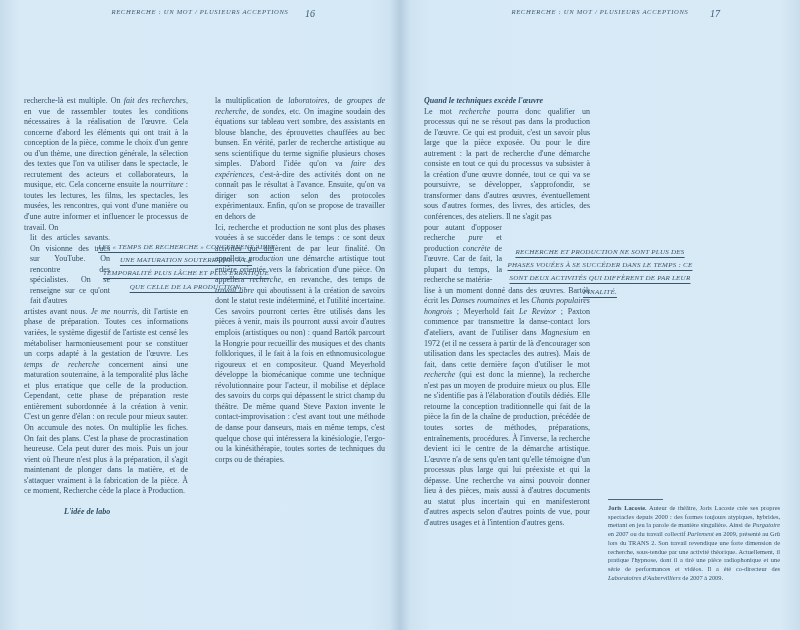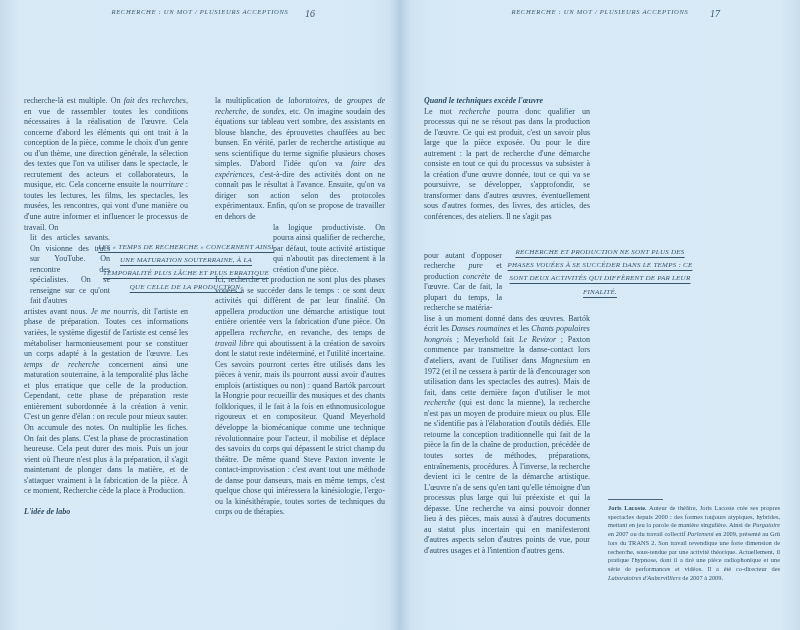--- a/index.html
+++ b/index.html
@@ -34,23 +34,23 @@
     position:absolute;text-align:justify;
     font-size:8px;line-height:10.55px;
     hyphens:auto;
   }
   .l-col1{left:24px;top:96px;width:164px;}
   .l-col2{left:215px;top:96px;width:170px;}
   .r-col1{left:424px;top:96px;width:166px;}
   .seg{text-align:justify;font-family:Liberation Serif, serif;}
   .narrow-left{width:80px;margin-left:6px;}
   .narrow-right{width:112px;margin-left:58px;}
-  .r-narrow-left{width:78px;margin-top:28px;}
+  .r-narrow-left{width:78px;}
   .section-heading{font-weight:bold;font-style:italic;}
-  .gap-above{margin-top:10.5px;}
+  .gap-above{margin-top:10.5px;margin-left:40px;}
   .pull-quote{
     position:absolute;font-style:italic;text-align:center;
     text-decoration:underline;text-underline-offset:2.5px;
     font-size:7px;line-height:13.2px;letter-spacing:0.25px;
     text-transform:uppercase;color:#37566e;
   }
   .pq-left{left:96px;top:241px;width:180px;}
   .pq-right{left:502px;top:246px;width:196px;}
   .footnote-rule{
     position:absolute;left:608px;top:499px;width:55px;height:1px;
@@ -73,21 +73,20 @@
 
   <div class="col l-col1">
     <div class="seg"><span>recherche-là est multiple. On </span><span style="font-style: italic;">fait des recherches</span><span>, en vue de rassembler toutes les conditions nécessaires à la réalisation de l'œuvre. Cela concerne d'abord les éléments qui ont trait à la conception de la pièce, comme le choix d'un genre ou d'un thème, une direction générale, la sélection des textes que l'on va utiliser dans le spectacle, le recrutement des acteurs et collaborateurs, la musique, etc. Cela concerne ensuite la </span><span style="font-style: italic;">nourriture</span><span> : toutes les lectures, les films, les spectacles, les musées, les rencontres, qui vont d'une manière ou d'une autre informer et influencer le processus de travail. On</span></div>
     <div class="seg narrow-left"><span>lit des articles savants. On visionne des trucs sur YouTube. On rencontre des spécialistes. On se renseigne sur ce qu'ont fait d'autres</span></div>
     <div class="seg"><span>artistes avant nous. </span><span style="font-style: italic;">Je me nourris</span><span>, dit l'artiste en phase de préparation. Toutes ces informations variées, le système digestif de l'artiste est censé les métaboliser harmonieusement pour se constituer un corps adapté à la gestation de l'œuvre. Les </span><span style="font-style: italic;">temps de recherche</span><span> concernent ainsi une maturation souterraine, à la temporalité plus lâche et plus erratique que celle de la production. Cependant, cette phase de préparation reste entièrement subordonnée à la création à venir. C'est un genre d'élan : on recule pour mieux sauter. On accumule des notes. On multiplie les fiches. On fait des plans. C'est la phase de procrastination heureuse. Cela peut durer des mois. Puis un jour vient où l'heure n'est plus à la préparation, il s'agit maintenant de plonger dans la matière, et de s'attaquer vraiment à la fabrication de la pièce. À ce moment, Recherche cède la place à Production.</span></div>
     <div class="section-heading gap-above">L'idée de labo</div>
   </div>
 
   <div class="col l-col2">
     <div class="seg"><span>la multiplication de </span><span style="font-style: italic;">laboratoires</span><span>, de </span><span style="font-style: italic;">groupes de recherche</span><span>, de </span><span style="font-style: italic;">sondes</span><span>, etc. On imagine soudain des équations sur tableau vert sombre, des assistants en blouse blanche, des éprouvettes chauffées au bec bunsen. En vérité, parler de recherche artistique au sens scientifique du terme signifie plusieurs choses simples. D'abord l'idée qu'on va </span><span style="font-style: italic;">faire des expériences</span><span>, c'est-à-dire des activités dont on ne connaît pas le résultat à l'avance. Ensuite, qu'on va diriger son action selon des protocoles expérimentaux. Enfin, qu'on se propose de travailler en dehors de</span></div>
-    <div class="seg narrow-right"><span>la logique productiviste. On pourra ainsi qualifier de recherche, par défaut, toute activité artistique qui n'aboutit pas directement à la création d'une pièce.</span></div>
     <div class="seg"><span>Ici, recherche et production ne sont plus des phases vouées à se succéder dans le temps : ce sont deux activités qui diffèrent de par leur finalité. On appellera </span><span style="font-style: italic;">production</span><span> une démarche artistique tout entière orientée vers la fabrication d'une pièce. On appellera </span><span style="font-style: italic;">recherche</span><span>, en revanche, des temps de </span><span style="font-style: italic;">travail libre</span><span> qui aboutissent à la création de savoirs dont le statut reste indéterminé, et l'utilité incertaine. Ces savoirs pourront certes être utilisés dans les pièces à venir, mais ils pourront aussi avoir d'autres emplois (artistiques ou non) : quand Bartók parcourt la Hongrie pour recueillir des musiques et des chants folkloriques, il le fait à la fois en ethnomusicologue rigoureux et en compositeur. Quand Meyerhold développe la biomécanique comme une technique révolutionnaire pour l'acteur, il mobilise et déplace des savoirs du corps qui dépassent le strict champ du théâtre. De même quand Steve Paxton invente le contact-improvisation : c'est avant tout une méthode de danse pour danseurs, mais en même temps, c'est quelque chose qui intéressera la kinésiologie, l'ergo- ou la kinésithérapie, toutes sortes de techniques du corps ou de thérapies.</span></div>
   </div>
 
   <div class="pull-quote pq-left">LES « TEMPS DE RECHERCHE » CONCERNENT AINSI UNE MATURATION SOUTERRAINE, À LA TEMPORALITÉ PLUS LÂCHE ET PLUS ERRATIQUE QUE CELLE DE LA PRODUCTION.</div>
 
   <div class="col r-col1">
     <div class="section-heading">Quand le techniques excède l'œuvre</div>
     <div class="seg"><span>Le mot </span><span style="font-style: italic;">recherche</span><span> pourra donc qualifier un processus qui ne se résout pas dans la production de l'œuvre. Ce qui est produit, c'est un savoir plus large que la pièce exposée. Ou pour le dire autrement : la part de recherche d'une démarche consiste en tout ce qui du processus va subsister à la création d'une œuvre donnée, tout ce qui va se poursuivre, se développer, s'approfondir, se transformer dans d'autres œuvres, éventuellement sous d'autres formes, des livres, des articles, des conférences, des ateliers. Il ne s'agit pas</span></div>
     <div class="seg r-narrow-left"><span>pour autant d'opposer recherche </span><span style="font-style: italic;">pure</span><span> et production </span><span style="font-style: italic;">concrète</span><span> de l'œuvre. Car de fait, la plupart du temps, la recherche se matéria-</span></div>
     <div class="seg"><span>lise à un moment donné dans des œuvres. Bartók écrit les </span><span style="font-style: italic;">Danses roumaines</span><span> et les </span><span style="font-style: italic;">Chants populaires hongrois</span><span> ; Meyerhold fait </span><span style="font-style: italic;">Le Revizor</span><span> ; Paxton commence par transmettre la danse-contact lors d'ateliers, avant de l'utiliser dans </span><span style="font-style: italic;">Magnesium</span><span> en 1972 (et il ne cessera à partir de là d'encourager son utilisation dans les spectacles des autres). Mais de fait, dans cette dernière façon d'utiliser le mot </span><span style="font-style: italic;">recherche</span><span> (qui est donc la mienne), la recherche n'est pas un moyen de produire mieux ou plus. Elle ne s'identifie pas à l'élaboration d'outils dédiés. Elle retourne la conception traditionnelle qui fait de la pièce la fin de la chaîne de production, précédée de toutes sortes de méthodes, préparations, entraînements, procédures. À l'inverse, la recherche devient ici le centre de la démarche artistique. L'œuvre n'a de sens qu'en tant qu'elle témoigne d'un processus plus large qui lui préexiste et qui la dépasse. Une recherche va ainsi pouvoir donner lieu à des pièces, mais aussi à d'autres documents au statut plus incertain qui en manifesteront d'autres aspects selon d'autres points de vue, pour d'autres usages et à l'intention d'autres gens.</span></div>

